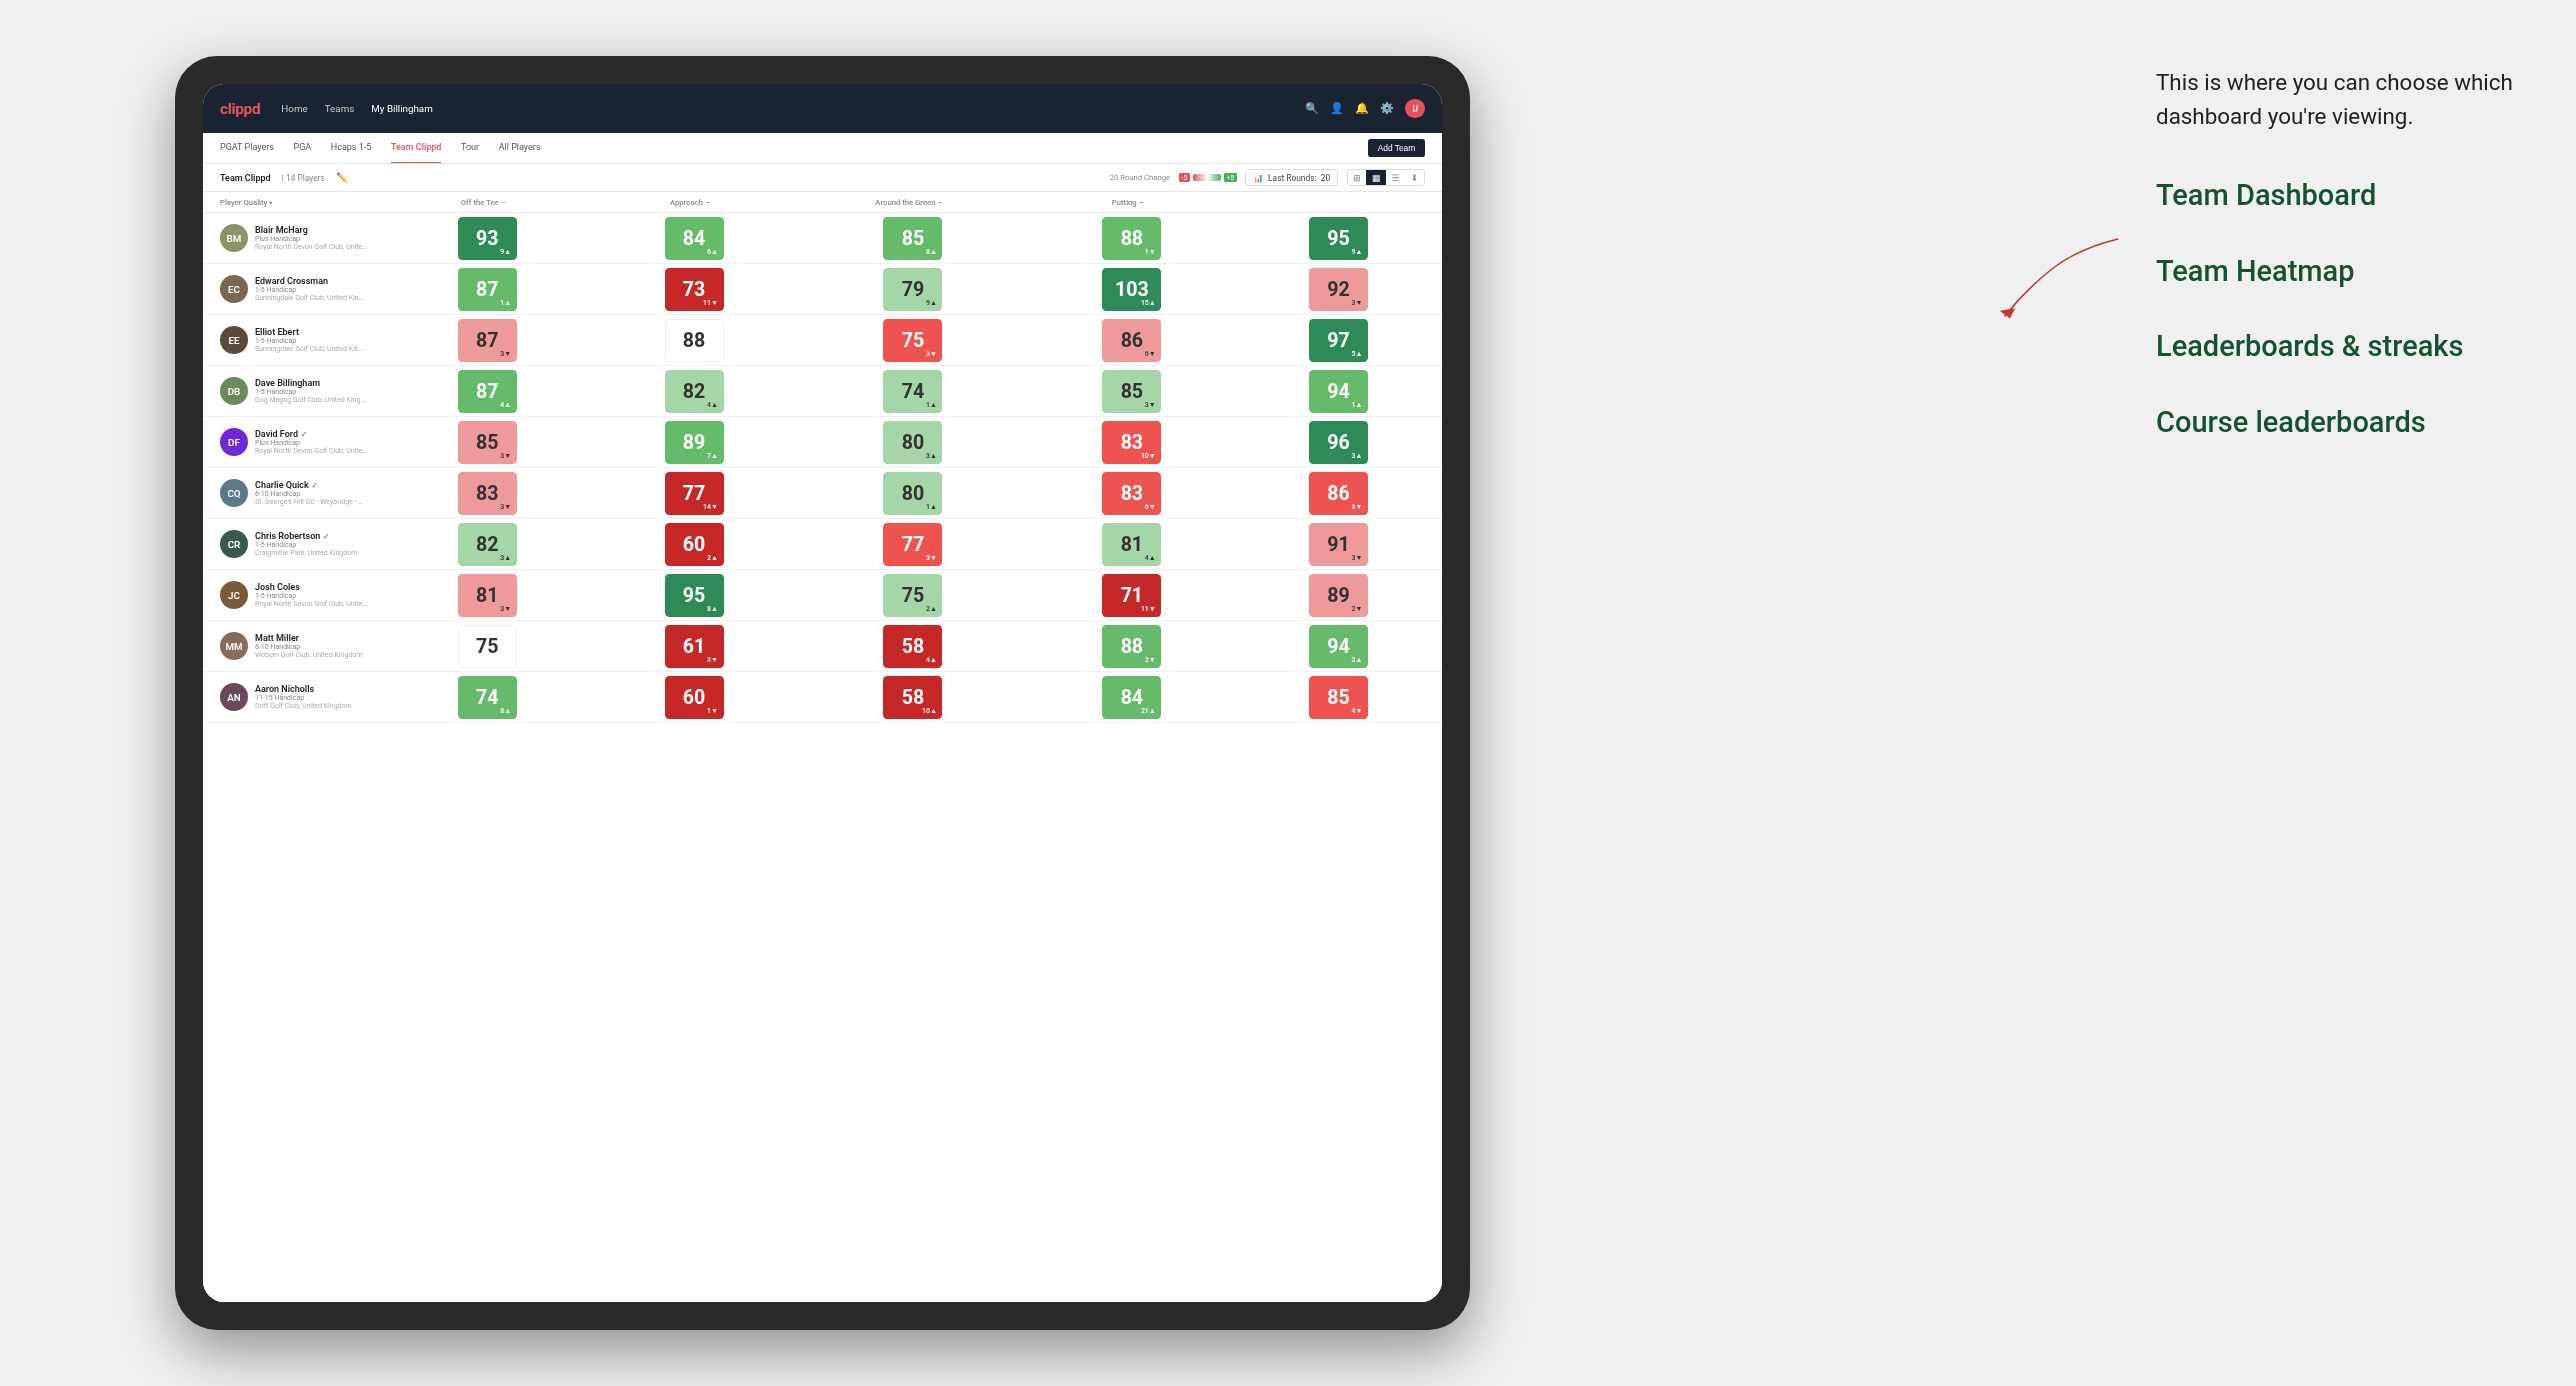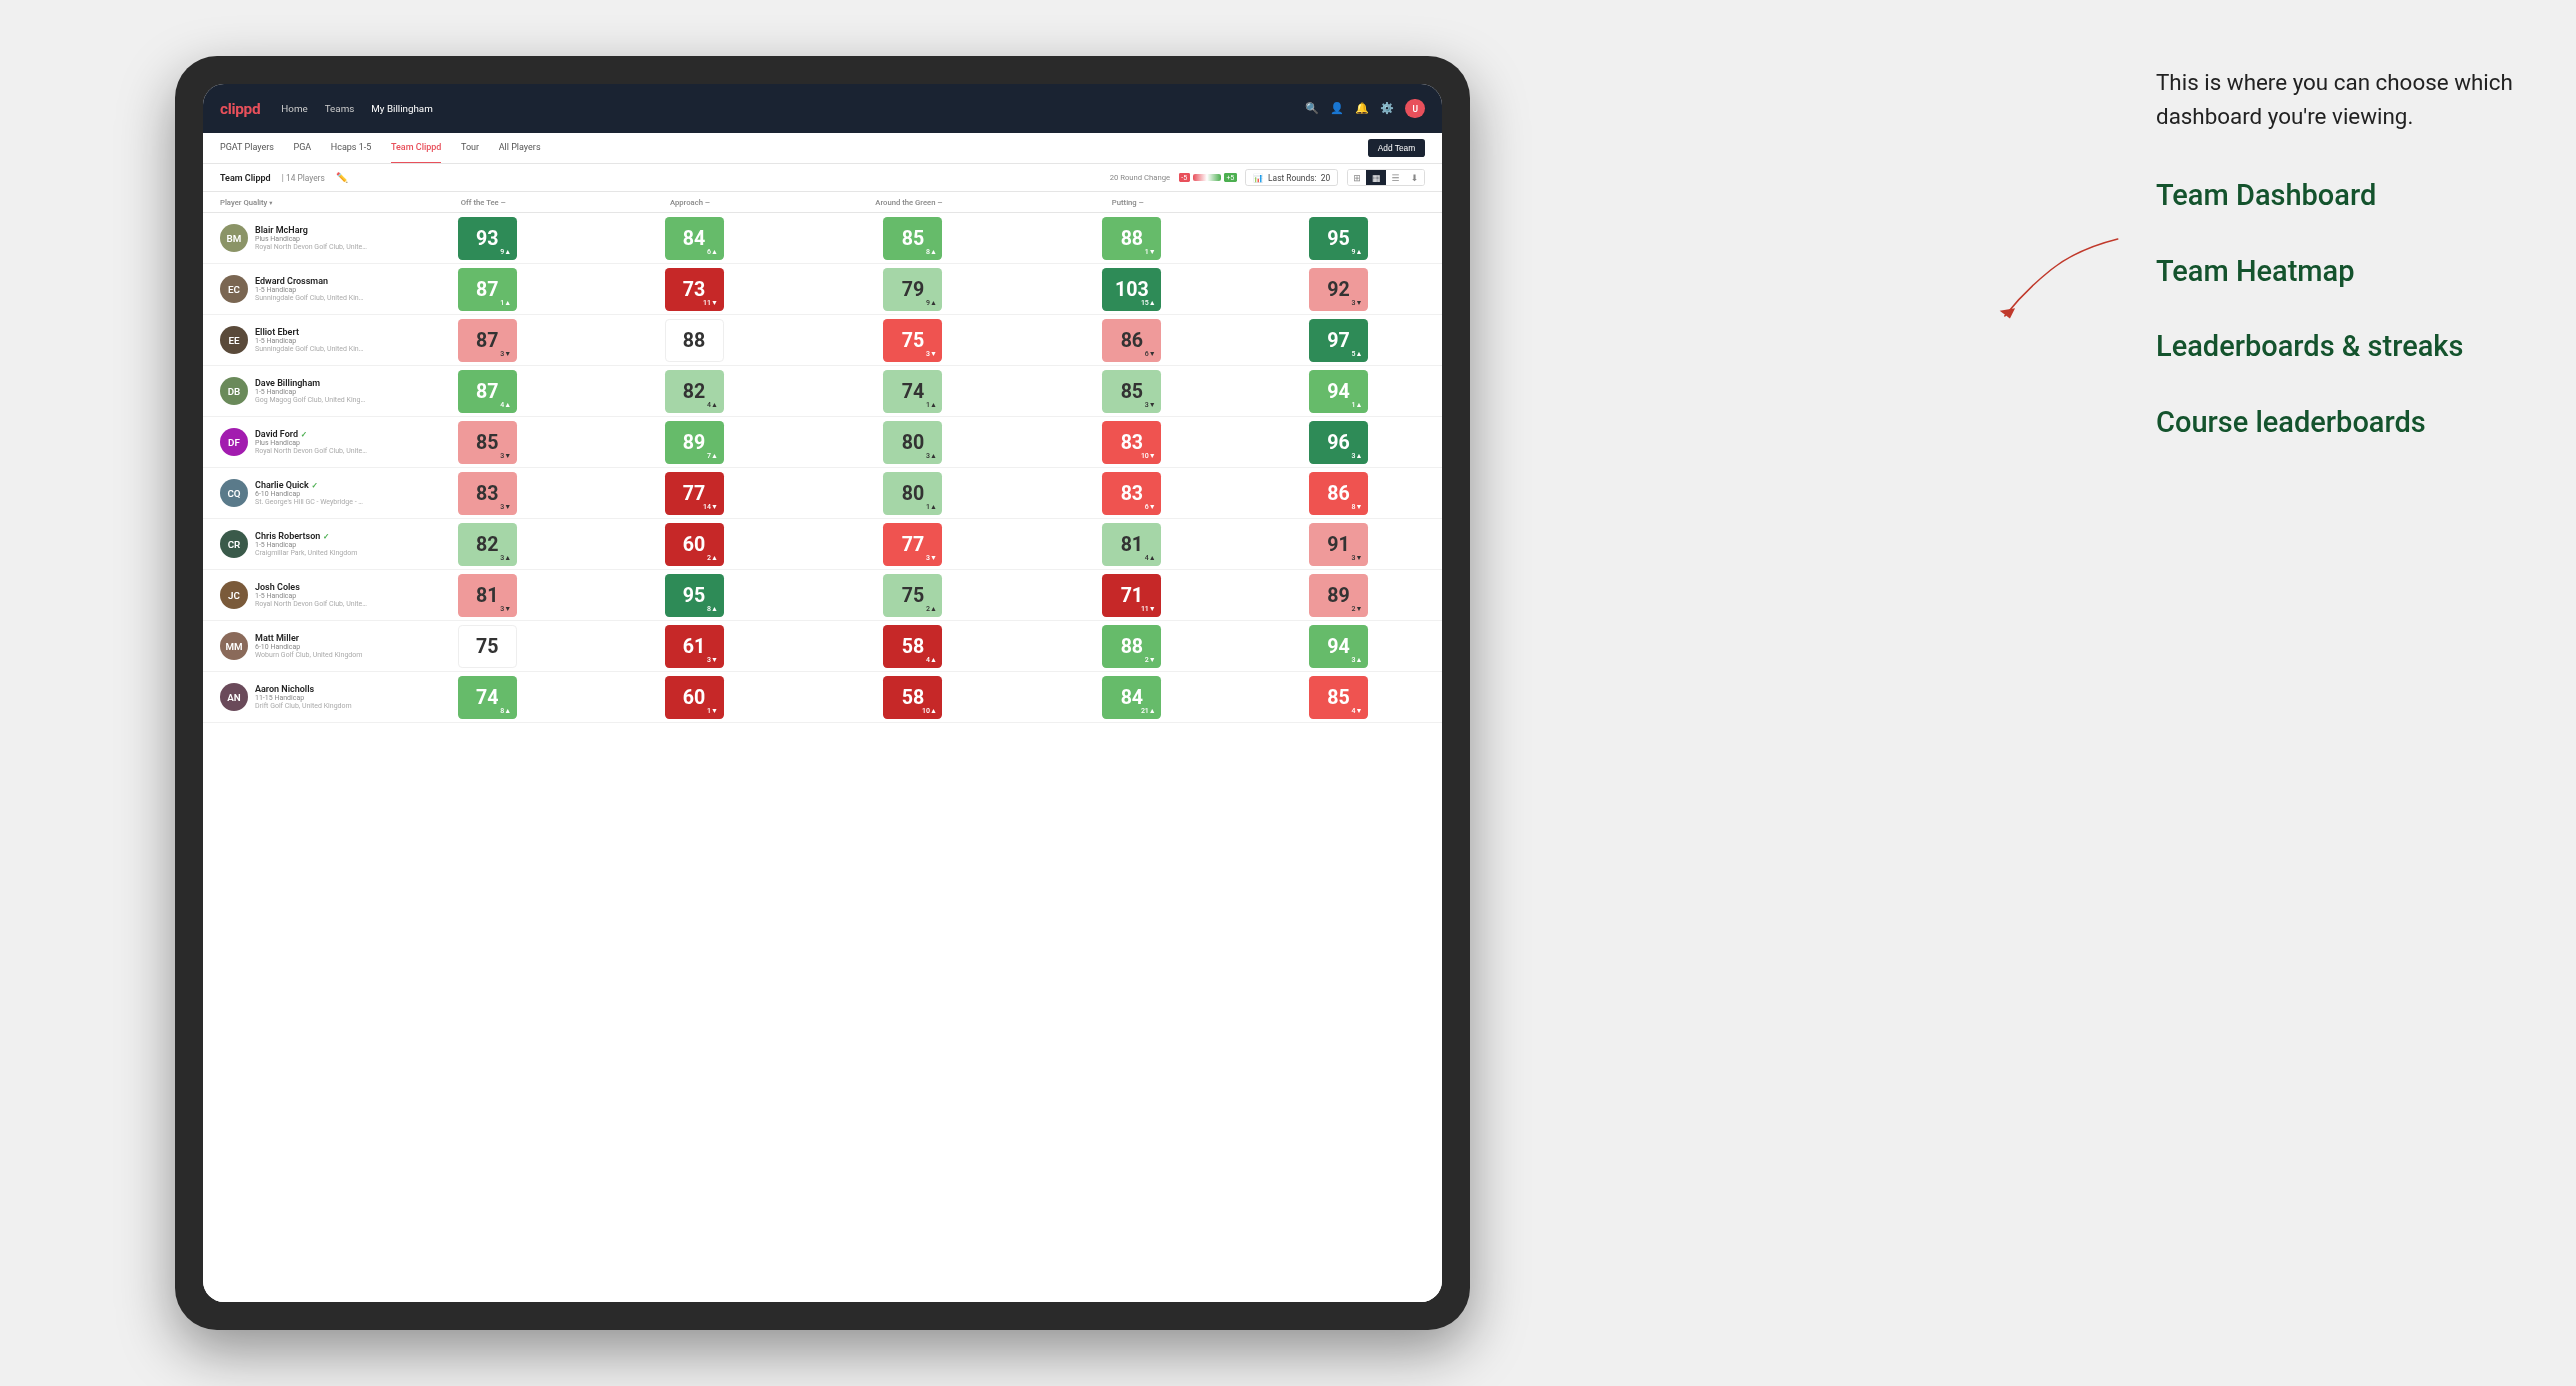--- a/index.html
+++ b/index.html
@@ -541,21 +541,21 @@
                   <span class="score-delta">3▼</span>
                 </div></td>
               <td class="score-cell"><div class="score-box bg-mid-green">
                   <span class="score-main">94</span>
                   <span class="score-delta">1▲</span>
                 </div></td>
             </tr>
             <tr class="player-row">
               <td style="padding: 0px;">
                 <div style="display: flex; align-items: center; padding: 5.6px 17px; height: 50px; gap: 7px;">
-                  <div class="player-avatar" style="background: #a21caf;">DF</div>
+                  <div class="player-avatar" style="background: #6d28d9;">DF</div>
                   <div class="player-info">
                     <div class="player-name">David Ford<span class="verified-icon">✓</span></div>
                     <div class="player-handicap">Plus Handicap</div>
                     <div class="player-club">Royal North Devon Golf Club, United Kingdom</div>
                   </div>
                 </div>
               </td>
               <td class="score-cell"><div class="score-box bg-light-red">
                   <span class="score-main">85</span>
                   <span class="score-delta">3▼</span>

